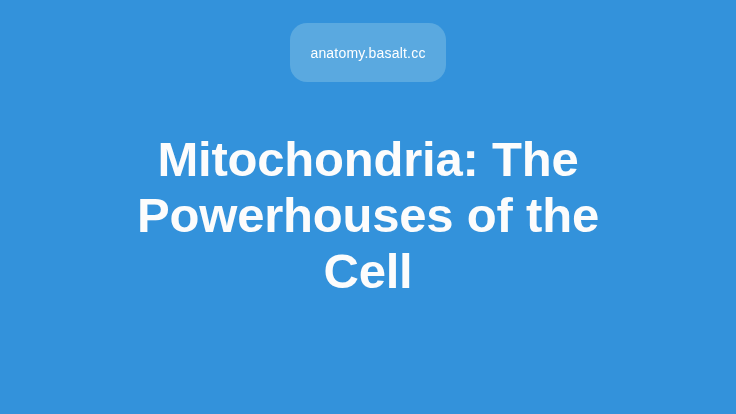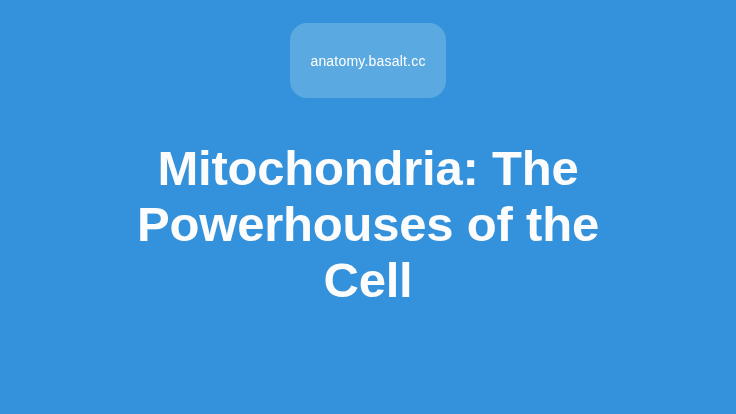--- a/index.html
+++ b/index.html
@@ -33,37 +33,37 @@
     display: flex;
     justify-content: center;
     align-items: flex-start;
   }
 
   #site-badge {
     display: inline-flex;
     align-items: center;
     justify-content: center;
     height: 43px;
-    padding: 16px 20px;
+    padding: 8px 20px;
     border-radius: 17px;
     background: #5aa9e0;
     color: #ffffff;
     font-size: 14px;
     font-weight: 500;
     letter-spacing: 0.2px;
     line-height: 1;
     white-space: nowrap;
     font-family: "Liberation Sans", sans-serif;
   }
 
   
   #title-wrap {
     position: absolute;
     left: 50%;
-    top: 224px;
+    top: 215px;
     transform: translate(-50%, -50%);
     width: 500px;
     display: flex;
     align-items: center;
     justify-content: center;
   }
 
   #slide-title {
     margin: 0;
     width: 100%;

